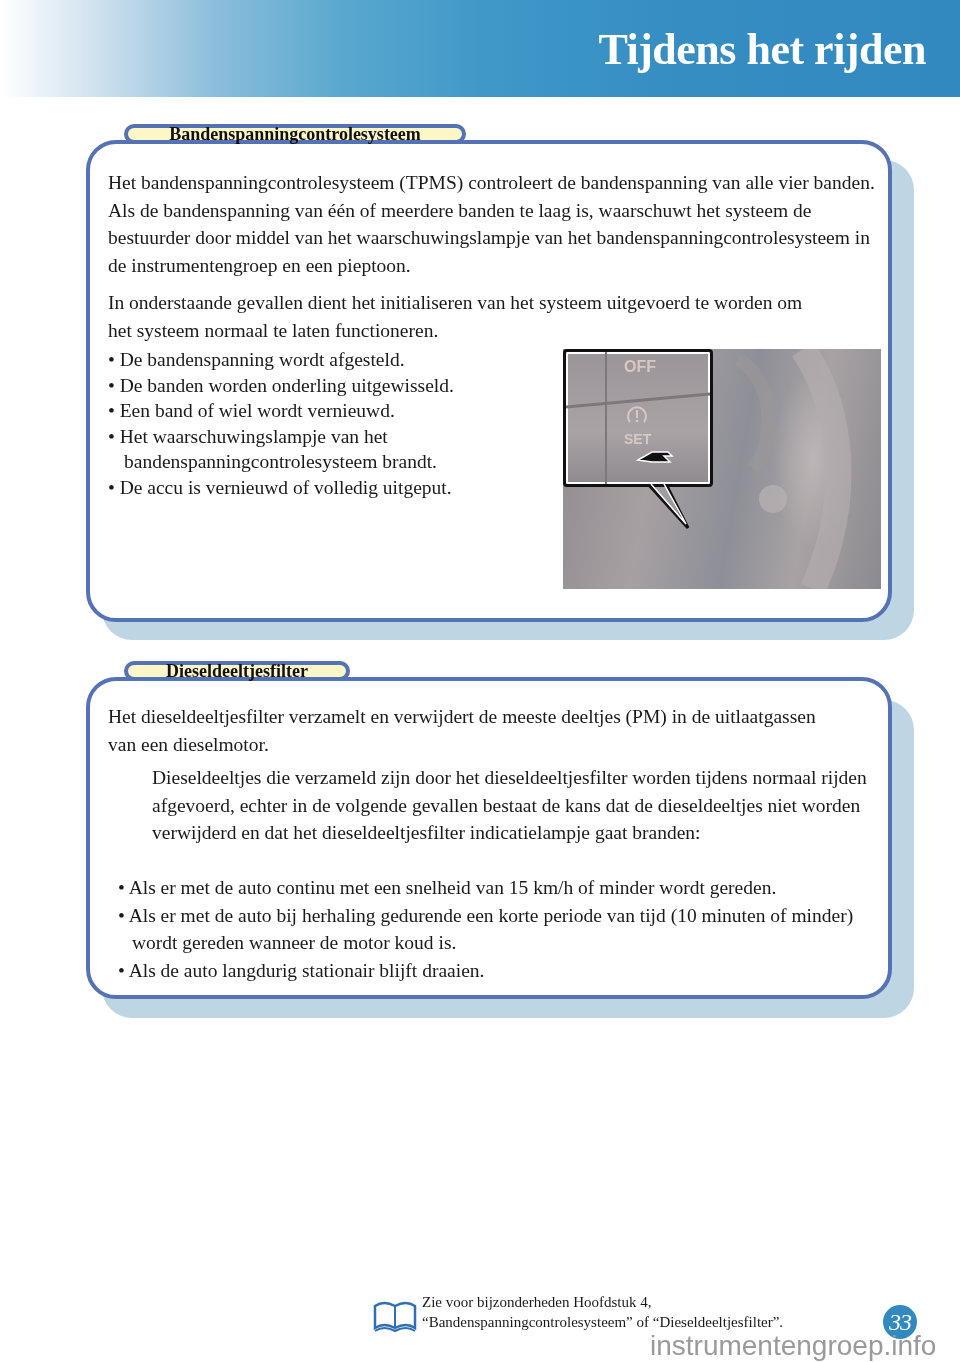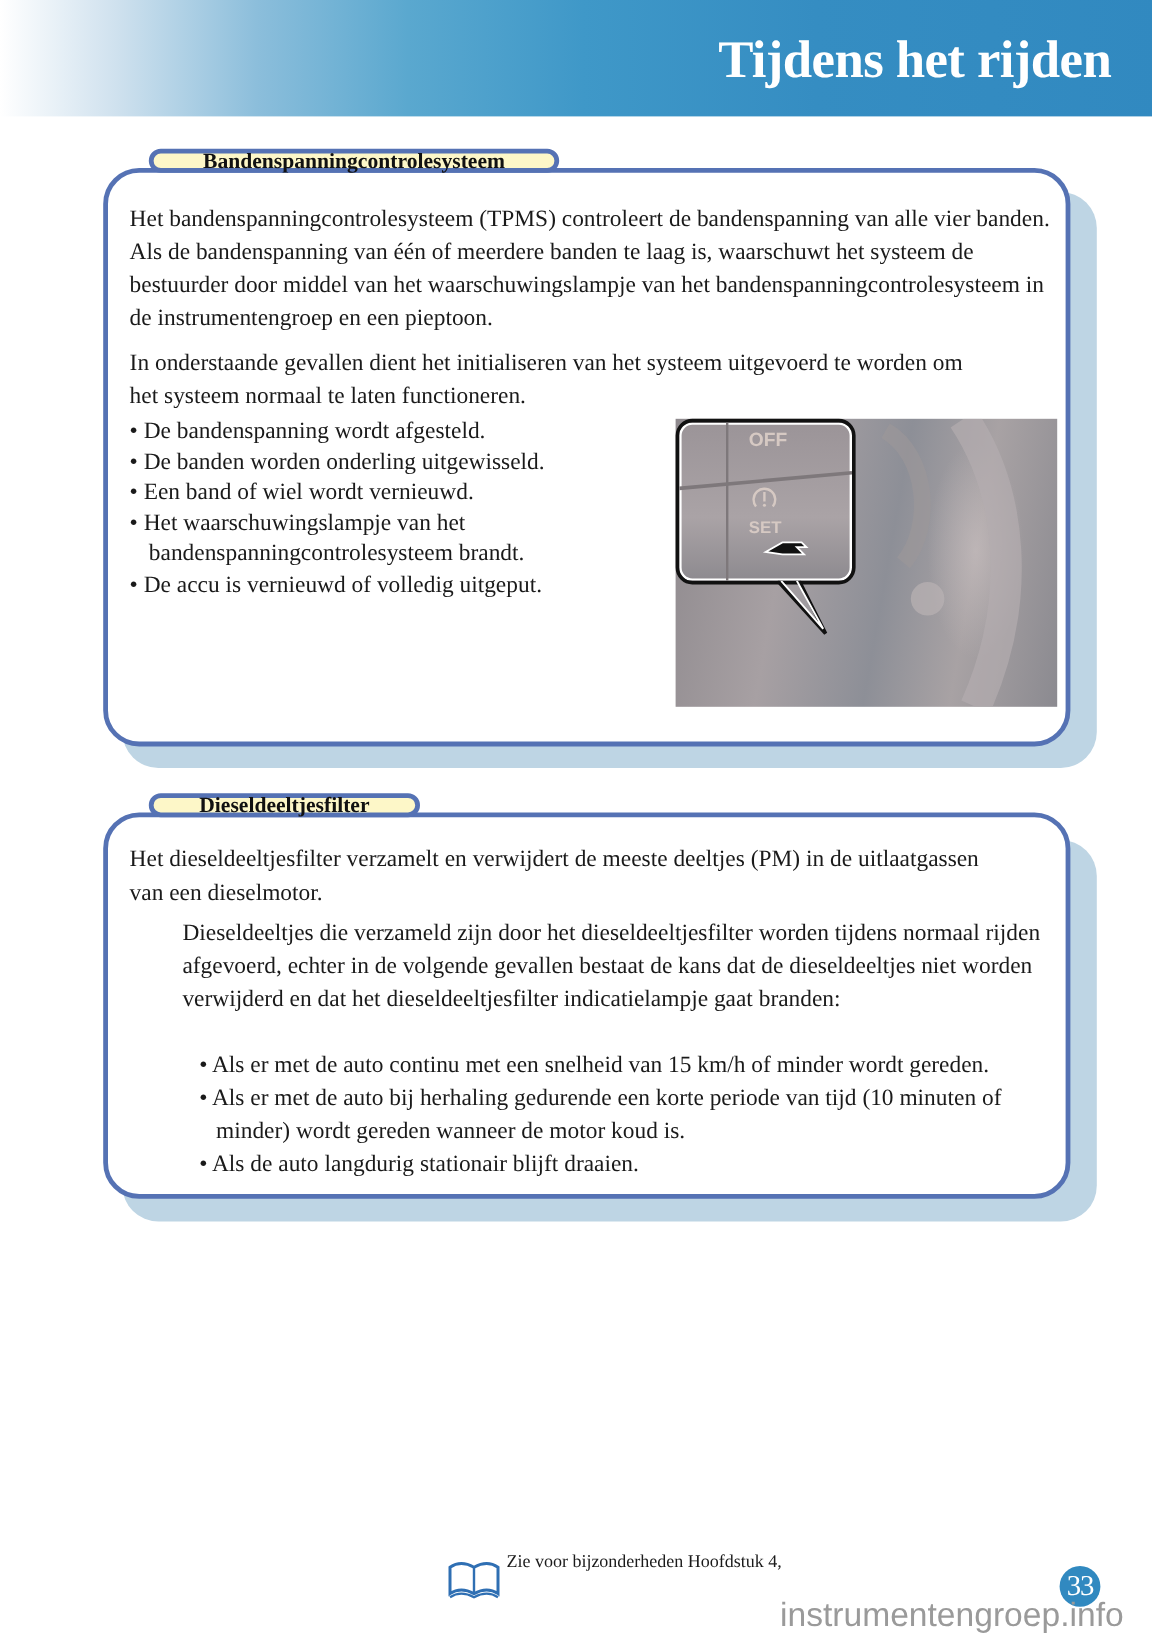--- a/index.html
+++ b/index.html
@@ -9,30 +9,30 @@
             background:linear-gradient(90deg,#ffffff 0%,#cfe1ee 10%,#8cbedb 22%,#5aa8cf 35%,#3f98c8 50%,#358dc2 70%,#3189c0 100%);padding-left:12px; }
   .header-title { position:absolute; right:46px; top:24px; font-size:44px; font-weight:bold; color:#ffffff; letter-spacing:-0.5px; }
   .box-shadow { position:absolute; background:#bed5e4; border-radius:30px; }
   .box { position:absolute; background:#ffffff; border:4px solid #5572b4; border-radius:30px; box-sizing:border-box; }
   .tab { position:absolute; height:20px; background:#fdf7c8; border:4px solid #5572b4; border-radius:20px; box-sizing:border-box;
          font-weight:bold; font-size:18px; color:#111; display:flex; align-items:center; justify-content:center; padding:0 18px; }
   .para { position:absolute; font-size:19.5px; line-height:27.5px; }
   .bullets { position:absolute; font-size:19.5px; line-height:25.5px; }
   .bullets div { padding-left:16px; text-indent:-16px; }
   .bullets2 { position:absolute; font-size:19.5px; line-height:27.5px; }
-  .bullets2 div { padding-left:14px; text-indent:-14px;margin-left:48px; }
+  .bullets2 div { padding-left:14px; text-indent:-14px; }
   .photo { position:absolute; left:563px; top:349px; width:318px; height:240px; overflow:hidden;
            background:
              radial-gradient(ellipse 40px 90px at 250px 110px, rgba(210,200,200,0.5), transparent),
              linear-gradient(100deg,#8f8a8e 0%,#a7a0a3 30%,#8d8f97 55%,#a8a2a4 75%,#8b8a90 100%); }
-  .callout { position:absolute; left:563px; top:349px; width:150px; height:138px; border:3px solid #111; border-radius:14px;
+  .callout { position:absolute; left:563px; top:349px; width:150px; height:138px; border:3px solid #111; border-radius:4px;
              box-sizing:border-box; background:linear-gradient(180deg,#9b9498 0%,#aaa3a6 60%,#8d8a8f 100%); box-shadow:0 0 0 2px #ffffff inset;text-align:center; }
   .footer-note { position:absolute; left:422px; top:1292px; font-size:15px; line-height:20px; }
   .page-num { position:absolute; left:883px; top:1305px; width:34px; height:34px; border-radius:50%; background:#3189c0;
-              color:#fff; font-size:24px; display:flex; align-items:center; justify-content:center; letter-spacing:-1px; }
+              color:#fff; font-size:24px; display:flex; align-items:center; justify-content:center; letter-spacing:-1px;font-style:italic; }
   .watermark { position:absolute; left:650px; top:1330px; font-family:"Liberation Sans", sans-serif; font-size:28px; color:#9a9a9a; }
 </style>
 </head>
 <body>
 
 <div class="header">
   <div class="header-title">Tijdens het rijden</div>
 </div>
 
 <div class="box-shadow" style="left:102px; top:160px; width:812px; height:480px;"></div>
@@ -91,15 +91,16 @@
   <div>• Als de auto langdurig stationair blijft draaien.</div>
 </div>
 
 <svg style="position:absolute; left:372px; top:1300px;" width="46" height="36" viewBox="0 0 46 36">
   <path d="M3 6 Q12 0 23 6 Q34 0 43 6 L43 28 Q34 22 23 28 Q12 22 3 28 Z" fill="none" stroke="#2f6fb3" stroke-width="2.5"></path>
   <line x1="23" y1="6" x2="23" y2="28" stroke="#2f6fb3" stroke-width="2"></line>
   <path d="M3 31 Q12 25 23 31 Q34 25 43 31" fill="none" stroke="#2f6fb3" stroke-width="2"></path>
 </svg>
 <div class="footer-note">
   <div>Zie voor bijzonderheden Hoofdstuk 4,</div>
+  <div>“Bandenspanningcontrolesysteem” of “Dieseldeeltjesfilter”.</div>
 </div>
 <div class="page-num">33</div>
 <div class="watermark">instrumentengroep.info</div>
 
 </body></html>

